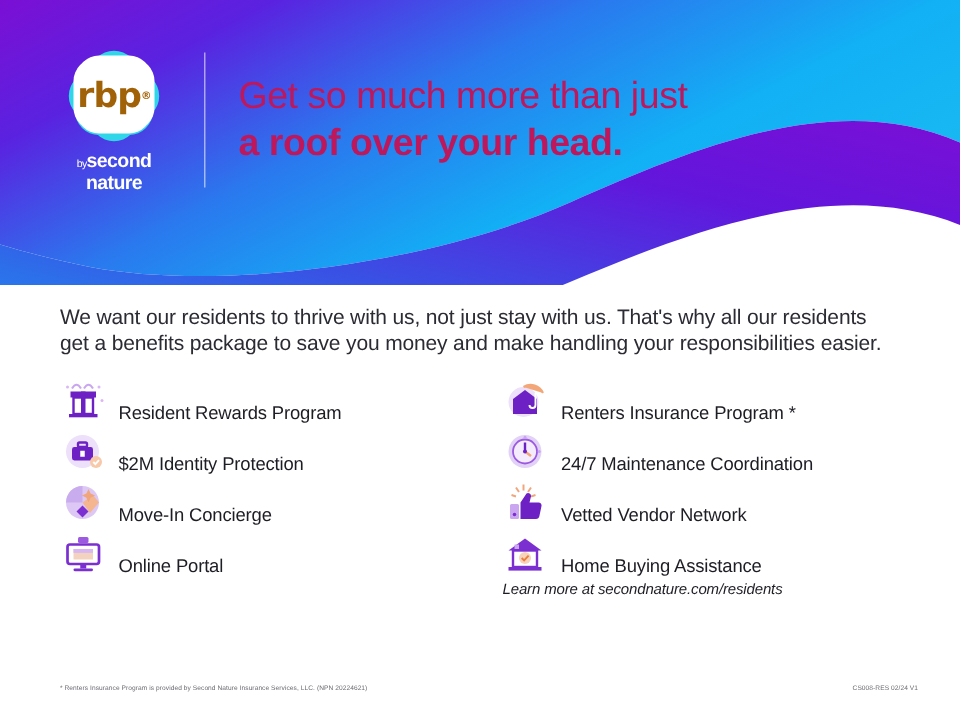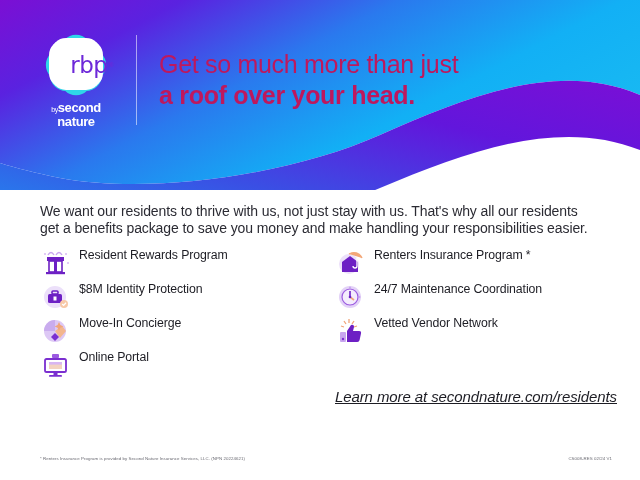--- a/index.html
+++ b/index.html
@@ -41,22 +41,22 @@
     position:absolute; left:7px; top:5px; width:50px; height:52px;
     background:#ffffff; border-radius:15px 15px 15px 15px;
   }
   .logo-mark .plate2 {
     position:absolute; left:5px; top:7px; width:54px; height:48px;
     background:#ffffff; border-radius:15px;
   }
   .logo-rbp {
     position:absolute; left:0; top:0; width:64px; height:64px;
     display:flex; align-items:center; justify-content:center;
-    color:#6d28d9; font-size:23px; font-weight:normal;
-    letter-spacing:-0.6px; font-family:"DejaVu Sans", sans-serif;margin-left:16px;
+    color:#a16207; font-size:23px; font-weight:bold;
+    letter-spacing:-0.6px; font-family:"DejaVu Sans", sans-serif;
   }
   .logo-rbp sup { font-size:7px; vertical-align:super; }
 
   #logo-sub {
     margin-top:5px; text-align:center; color:#ffffff;
     font-size:13px; font-weight:bold; line-height:12px;
     letter-spacing:-0.4px;
   }
   #logo-sub .by { font-size:7px; font-weight:normal; }
 
@@ -81,33 +81,32 @@
   }
 
   #columns {
     position:absolute; left:40px; top:248px; width:570px;
   }
   .col { position:absolute; top:0; }
   #col-left  { left:0px;   width:290px; }
   #col-right { left:295px; width:275px; }
 
   .benefit {
-    display:flex; align-items:flex-start; height:34px; margin-bottom:0px;
+    display:flex; align-items:flex-end; height:34px; margin-bottom:0px;
   }
   .benefit + .benefit { margin-top:0px; }
   .bicon { width:34px; height:30px; flex:0 0 34px; }
   .blabel {
     font-size:12.3px; color:#1d1d24; letter-spacing:-0.1px; margin-left:5px;
   }
 
   #learn-more {
     position:absolute; left:295px; top:140px; width:290px;
-    font-style:italic; font-size:15px; color:#1d1d24;
+    font-style:italic; font-size:10px; color:#1d1d24;
     letter-spacing:-0.1px;
-    text-decoration:underline;
   }
 
   
   #footnote {
     position:absolute; left:40px; top:456px;
     font-size:4.4px; color:#6a6a72; letter-spacing:0.05px;
   }
   #doc-code {
     position:absolute; right:28px; top:456px;
     font-size:4.4px; color:#6a6a72; letter-spacing:0.05px;
@@ -195,21 +194,21 @@
       <span class="bicon">
         <svg width="34" height="30" viewBox="0 0 34 30">
           <circle cx="15" cy="15" r="11" fill="#ece0fa"></circle>
           <rect x="8" y="12" width="14" height="9" rx="1.6" fill="#6d20c4"></rect>
           <rect x="12" y="9" width="6" height="3" rx="1" fill="none" stroke="#6d20c4" stroke-width="1.6"></rect>
           <rect x="13.5" y="14.5" width="3" height="4" fill="#ffffff"></rect>
           <circle cx="24" cy="22" r="4" fill="#f8c9a8"></circle>
           <path d="M22.2 22 L23.6 23.4 L26 20.8" stroke="#ffffff" stroke-width="1.3" fill="none"></path>
         </svg>
       </span>
-      <span class="blabel">$8M Identity Protection</span>
+      <span class="blabel">$2M Identity Protection</span>
     </div>
 
     <div class="benefit">
       <span class="bicon">
         <svg width="34" height="30" viewBox="0 0 34 30">
           <circle cx="15" cy="15" r="11" fill="#ddc8f5"></circle>
           <path d="M15 4 A11 11 0 0 0 4 15 L15 15 Z" fill="#c9acee"></path>
           <path d="M15 15 L22 10 L26 15 L20 22 Z" fill="#f3b68e"></path>
           <path d="M19 6 l1.4 3 3 1.4 -3 1.4 -1.4 3 -1.4 -3 -3 -1.4 3 -1.4 z" fill="#f0a57a"></path>
           <path d="M15 17 L19 21 L15 25 L11 21 Z" fill="#7b2fd0"></path>
@@ -269,19 +268,32 @@
         <svg width="34" height="30" viewBox="0 0 34 30">
           <path d="M14 3 L14 7 M9 5 L11 8 M19 5 L17 8 M6 10 L9 11 M22 10 L19 11" stroke="#f0a57a" stroke-width="1.3" fill="none"></path>
           <rect x="5" y="16" width="6" height="10" rx="1" fill="#c9a6ef"></rect>
           <path d="M12 26 L12 15 L16 9 a2 2 0 0 1 3 2 L18 15 L24 15 a2 2 0 0 1 2 2.4 L24.6 24 a2.4 2.4 0 0 1 -2.4 2 Z" fill="#6d20c4"></path>
           <circle cx="8" cy="23" r="1.2" fill="#7b2fd0"></circle>
         </svg>
       </span>
       <span class="blabel">Vetted Vendor Network</span>
     </div>
 
+    <div class="benefit">
+      <span class="bicon">
+        <svg width="34" height="30" viewBox="0 0 34 30">
+          <path d="M4 13 L15 5 L26 13 Z" fill="#7b2fd0"></path>
+          <rect x="7" y="13" width="16" height="11" fill="#ffffff" stroke="#7b2fd0" stroke-width="1.6"></rect>
+          <rect x="4" y="24" width="22" height="2.4" fill="#7b2fd0"></rect>
+          <circle cx="15" cy="18" r="4" fill="#f8d3bc"></circle>
+          <path d="M12.8 18 L14.4 19.6 L17.4 16.4" stroke="#e87f3e" stroke-width="1.3" fill="none"></path>
+          <rect x="8" y="9" width="3" height="3" fill="#c9a6ef"></rect>
+        </svg>
+      </span>
+      <span class="blabel">Home Buying Assistance</span>
+    </div>
   </div>
 
   <div id="learn-more">Learn more at secondnature.com/residents</div>
 </div>
 
 <div id="footnote">* Renters Insurance Program is provided by Second Nature Insurance Services, LLC. (NPN 20224621)</div>
 <div id="doc-code">CS008-RES 02/24 V1</div>
 
 </body></html>

